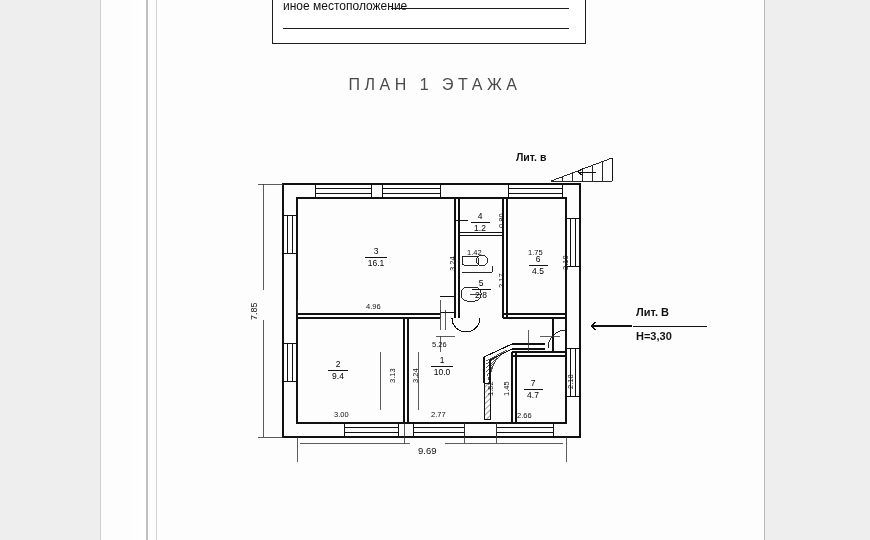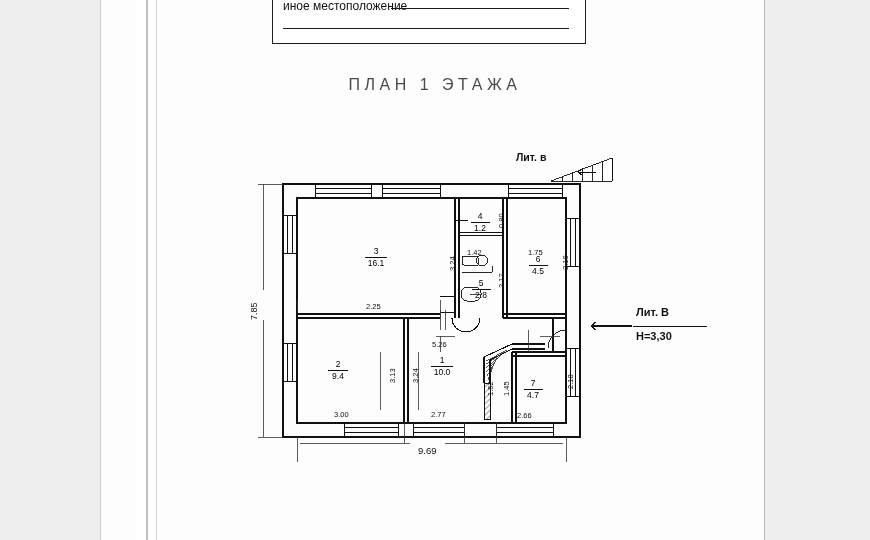--- a/index.html
+++ b/index.html
@@ -296,21 +296,21 @@
   <div class="rule" style="width:19px;"></div>
   <div class="room-area">4.5</div>
 </div>
 
 <div class="room-box" style="left:518px;top:378px;width:30px;">
   <div class="room-num">7</div>
   <div class="rule" style="width:19px;"></div>
   <div class="room-area">4.7</div>
 </div>
 
-<div class="lbl dim" style="left:366px;top:303px;">2.25</div>
+<div class="lbl dim" style="left:366px;top:303px;">4.96</div>
 <div class="lbl dim" style="left:467px;top:249px;">1.42</div>
 <div class="lbl dim" style="left:528px;top:205px;margin-top:44px;">1.75</div>
 <div class="lbl dim" style="left:432px;top:341px;">5.26</div>
 <div class="lbl dim" style="left:334px;top:411px;">3.00</div>
 <div class="lbl dim" style="left:431px;top:411px;">2.77</div>
 <div class="lbl dim" style="left:517px;top:412px;">2.66</div>
 <div class="lbl" style="left:418px;top:446px;font-size:9.5px;">9.69</div>
 
 <div class="lbl dim-v" style="left:250px;top:320px;transform:rotate(-90deg);font-size:9px;">7.85</div>
 <div class="lbl dim-v" style="left:498px;top:228px;transform:rotate(-90deg);">0.80</div>

